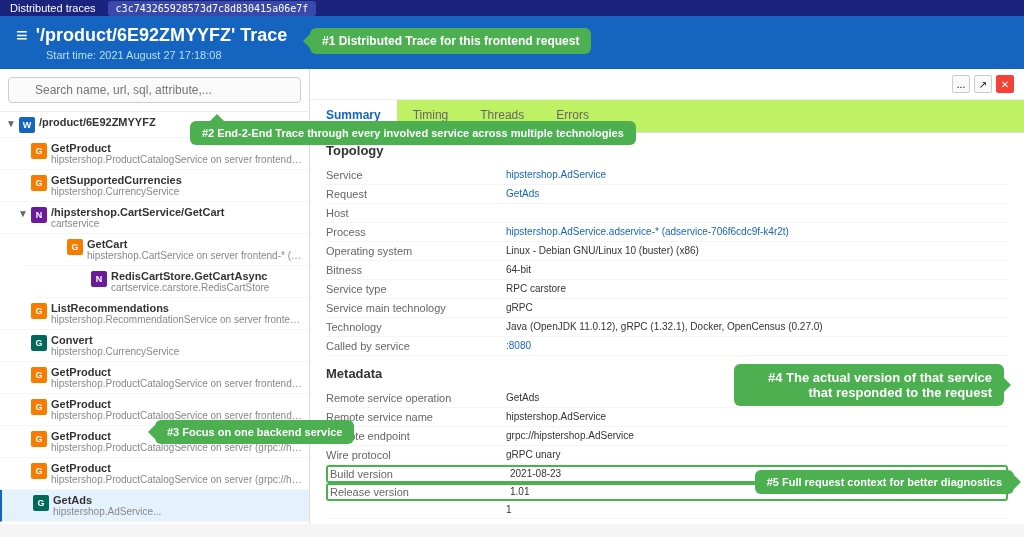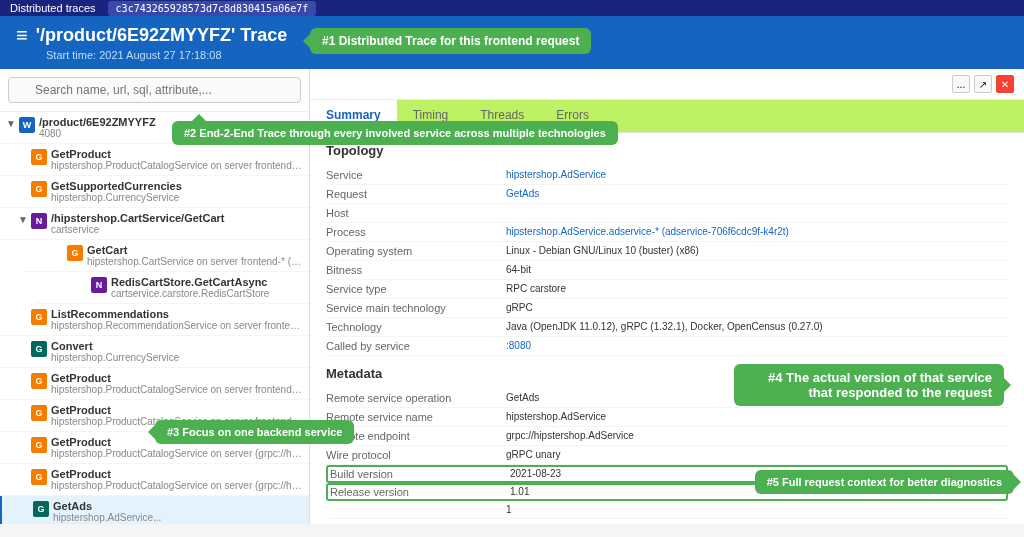--- a/index.html
+++ b/index.html
@@ -97,39 +97,38 @@
     <span>2021 August 27 17:18:08</span>
   </div>
 
   <div class="annotation-bubble ann1 annotation-arrow-left" style="position:absolute; top:12px; left:310px;">
     <span>#1 Distributed Trace for this frontend request</span>
   </div>
 </div>
 
 <div class="main-layout" style="position:relative;">
 
-  <div class="annotation-bubble annotation-arrow-top" style="position:absolute; top:52px; left:172px; max-width:470px; z-index:50; font-size:11px;">
+  <div class="annotation-bubble annotation-arrow-top" style="position:absolute; top:52px; left:190px; max-width:470px; z-index:50; font-size:11px;">
     <span>#2 End-2-End Trace through every involved service across multiple technologies</span>
   </div>
 
   <div class="left-panel">
     <div class="search-bar">
       <div class="search-wrap">
         <span class="search-icon-pos">🔍</span>
         <input class="search-input" type="text" placeholder="Search name, url, sql, attribute,..." style="">
       </div>
     </div>
 
     <div class="tree-container" id="tree-container">
     <div class="tree-item" style="padding-left: 6px;">
           <span class="tree-chevron">▼</span>
           <span class="tree-service-icon icon-blue">W</span>
           <span class="tree-text">
             <div class="tree-item-name">/product/6E92ZMYYFZ</div>
-            <div class="tree-item-sub">4080</div>
           </span>
         </div>
         <div class="tree-item tree-item-indent1" style="padding-left: 18px;">
           <span style="width:13px;display:inline-block;"></span>
           <span class="tree-service-icon icon-orange">G</span>
           <span class="tree-text">
             <div class="tree-item-name">GetProduct</div>
             <div class="tree-item-sub">hipstershop.ProductCatalogService on server frontend-* (grpc://hiptersho...)</div>
           </span>
         </div>

